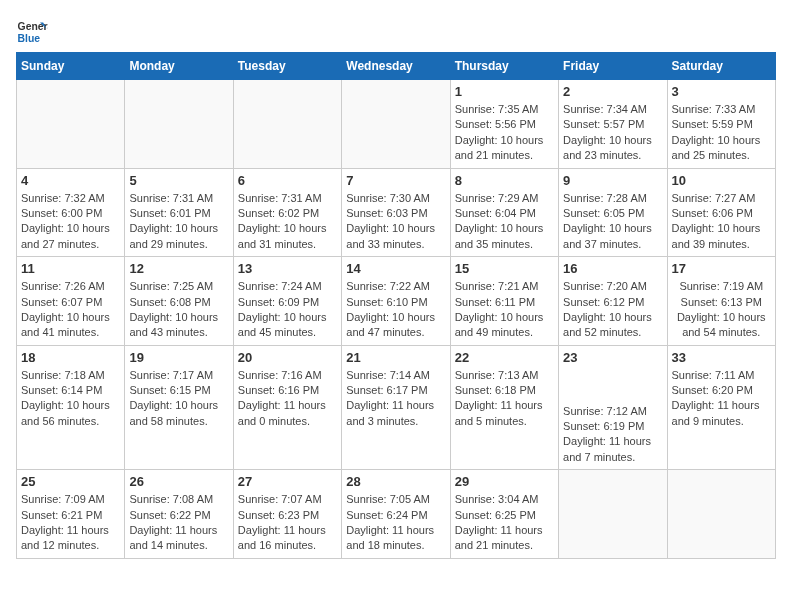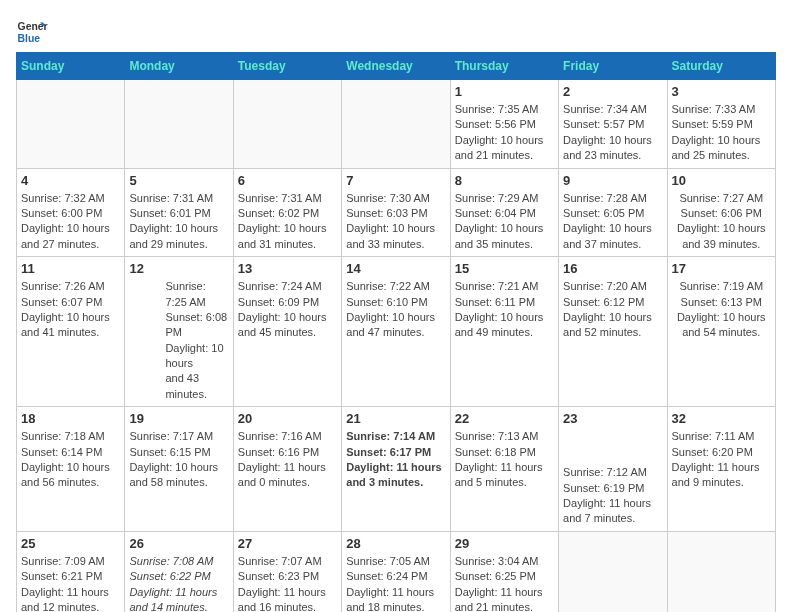--- a/index.html
+++ b/index.html
@@ -37,21 +37,21 @@
       font-size: 16px;
       color: #444;
     }
     .calendar-table {
       width: 100%;
       border-collapse: collapse;
       font-size: 11px;
     }
     .calendar-table th {
       background-color: #1a6bb5;
-      color: #5eead4;
+      color: #ffffff;
       padding: 6px 4px;
       text-align: left;
       font-size: 12px;
       border: 1px solid #1a6bb5;
     }
     .calendar-table td {
       border: 1px solid #ccc;
       vertical-align: top;
       padding: 4px;
       width: 108px;
@@ -175,37 +175,37 @@
         </td>
         <td>
           <div class="day-number">9</div>
           <div class="day-detail" style="white-space: pre-line;">Sunrise: 7:28 AM
 Sunset: 6:05 PM
 Daylight: 10 hours
 and 37 minutes.</div>
         </td>
         <td>
           <div class="day-number">10</div>
-          <div class="day-detail" style="white-space: pre-line; text-align: center;">Sunrise: 7:27 AM
+          <div class="day-detail" style="white-space: pre-line;">Sunrise: 7:27 AM
 Sunset: 6:06 PM
 Daylight: 10 hours
 and 39 minutes.</div>
         </td>
       </tr>
       <tr class="week-row">
         <td>
           <div class="day-number">11</div>
           <div class="day-detail" style="white-space: pre-line;">Sunrise: 7:26 AM
 Sunset: 6:07 PM
 Daylight: 10 hours
 and 41 minutes.</div>
         </td>
         <td>
           <div class="day-number">12</div>
-          <div class="day-detail" style="white-space: pre-line; margin-left: 36px;">Sunrise: 7:25 AM
+          <div class="day-detail" style="white-space: pre-line;">Sunrise: 7:25 AM
 Sunset: 6:08 PM
 Daylight: 10 hours
 and 43 minutes.</div>
         </td>
         <td>
           <div class="day-number">13</div>
           <div class="day-detail" style="white-space: pre-line;">Sunrise: 7:24 AM
 Sunset: 6:09 PM
 Daylight: 10 hours
 and 45 minutes.</div>
@@ -256,58 +256,58 @@
         </td>
         <td>
           <div class="day-number">20</div>
           <div class="day-detail" style="white-space: pre-line;">Sunrise: 7:16 AM
 Sunset: 6:16 PM
 Daylight: 11 hours
 and 0 minutes.</div>
         </td>
         <td>
           <div class="day-number">21</div>
-          <div class="day-detail" style="white-space: pre-line; font-weight: bold;">Sunrise: 7:14 AM
+          <div class="day-detail" style="white-space: pre-line;">Sunrise: 7:14 AM
 Sunset: 6:17 PM
 Daylight: 11 hours
 and 3 minutes.</div>
         </td>
         <td>
           <div class="day-number">22</div>
           <div class="day-detail" style="white-space: pre-line;">Sunrise: 7:13 AM
 Sunset: 6:18 PM
 Daylight: 11 hours
 and 5 minutes.</div>
         </td>
         <td>
           <div class="day-number">23</div>
           <div class="day-detail" style="white-space: pre-line; margin-top: 39px;">Sunrise: 7:12 AM
 Sunset: 6:19 PM
 Daylight: 11 hours
 and 7 minutes.</div>
         </td>
         <td>
-          <div class="day-number">32</div>
+          <div class="day-number">33</div>
           <div class="day-detail" style="white-space: pre-line;">Sunrise: 7:11 AM
 Sunset: 6:20 PM
 Daylight: 11 hours
 and 9 minutes.</div>
         </td>
       </tr>
       <tr class="week-row">
         <td>
           <div class="day-number">25</div>
           <div class="day-detail" style="white-space: pre-line;">Sunrise: 7:09 AM
 Sunset: 6:21 PM
 Daylight: 11 hours
 and 12 minutes.</div>
         </td>
         <td>
           <div class="day-number">26</div>
-          <div class="day-detail" style="white-space: pre-line; font-style: italic;">Sunrise: 7:08 AM
+          <div class="day-detail" style="white-space: pre-line;">Sunrise: 7:08 AM
 Sunset: 6:22 PM
 Daylight: 11 hours
 and 14 minutes.</div>
         </td>
         <td>
           <div class="day-number">27</div>
           <div class="day-detail" style="white-space: pre-line;">Sunrise: 7:07 AM
 Sunset: 6:23 PM
 Daylight: 11 hours
 and 16 minutes.</div>

